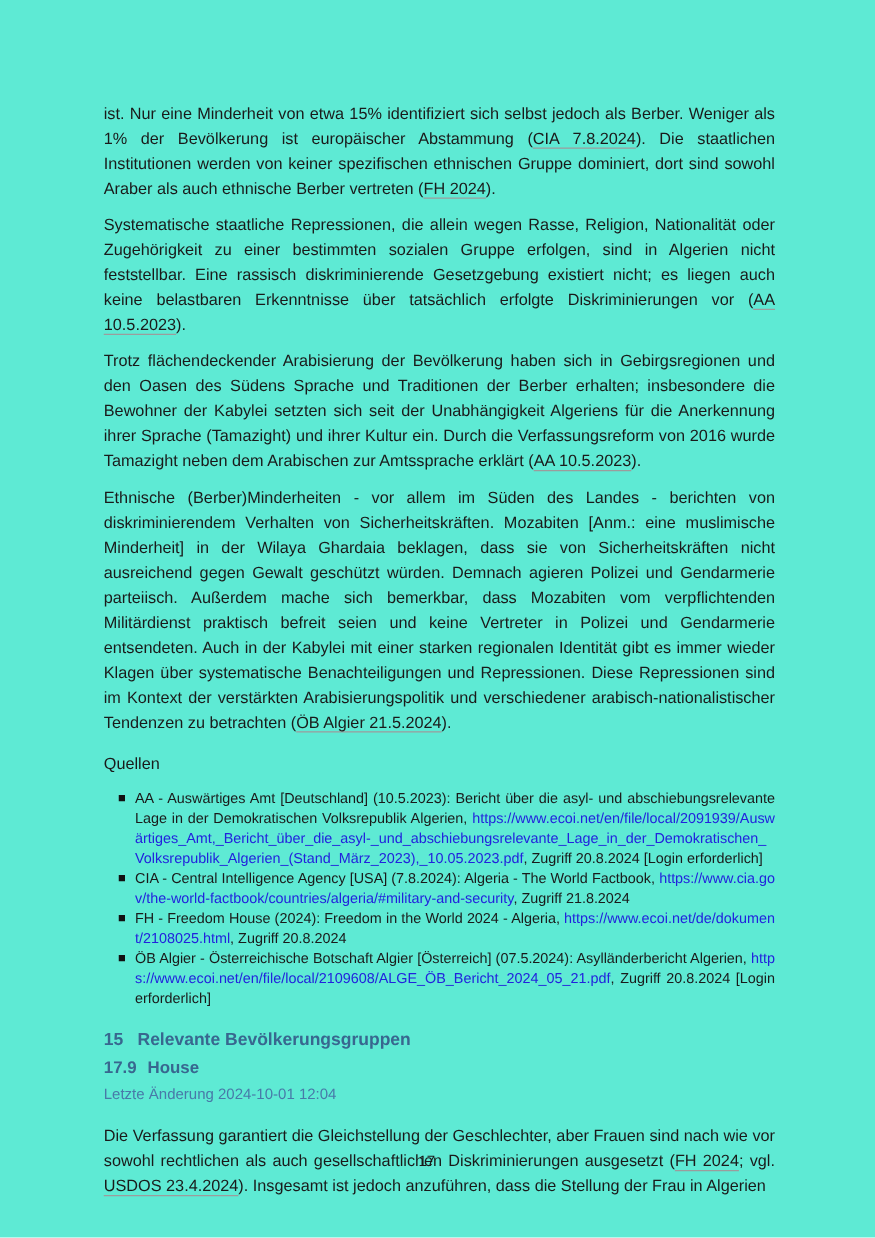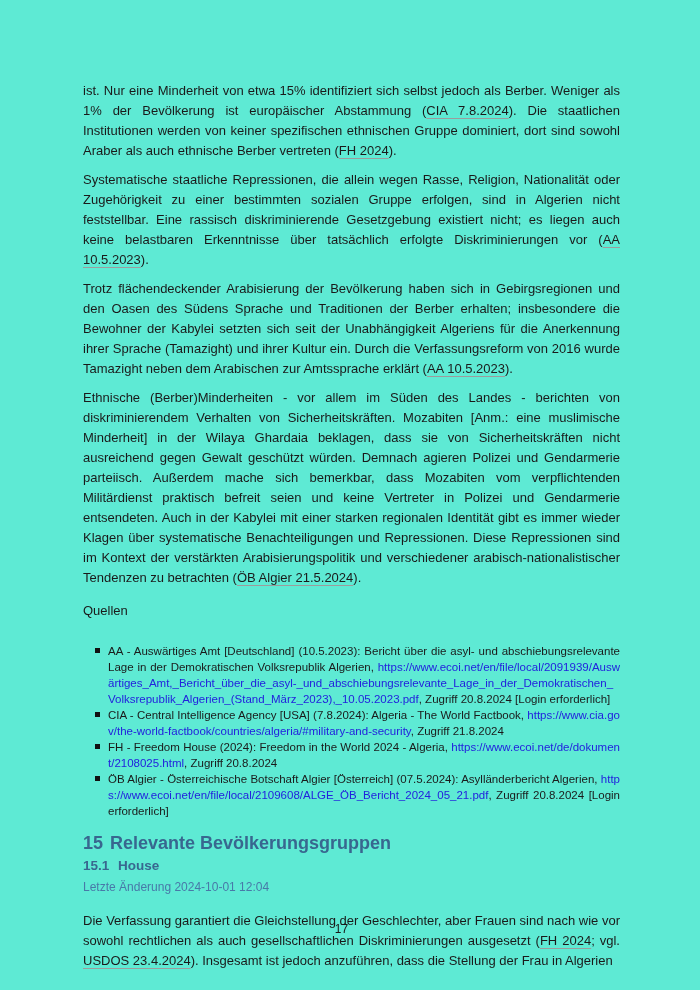--- a/index.html
+++ b/index.html
@@ -25,21 +25,21 @@
     text-align: justify;
   }
   .cite {
     text-decoration: underline;
     text-decoration-color: #9c9c9c;
     text-decoration-thickness: 1px;
     text-underline-offset: 3px;
     cursor: pointer;
   }
   .quellen {
-    margin: 13px 0 22px 0;
+    margin: 13px 0 10px 0;
     font-size: 13px;
     line-height: 20px;
   }
   ul.sources {
     list-style: none;
     margin: 0 0 14px 0;
     padding: 0 0 0 12px;
     font-size: 11.5px;
     line-height: 16px;
     text-align: justify;
@@ -58,21 +58,21 @@
     background: #111111;
   }
   .url {
     color: #2222dd;
     overflow-wrap: anywhere;
     word-break: break-all;
     cursor: pointer;
   }
   h2.sec {
     margin: 14px 0 0 0;
-    font-size: 18px;
+    font-size: 14px;
     line-height: 20px;
     font-weight: bold;
     color: #38678f;
   }
   h2.sec .num { display: inline-block; min-width: 27px; }
   h3.subsec {
     margin: 3px 0 0 0;
     font-size: 13.5px;
     line-height: 20px;
     font-weight: bold;
@@ -113,21 +113,21 @@
 
     <ul id="sources" class="sources">
         <li><span class="bullet"></span><span>AA - Auswärtiges Amt [Deutschland] (10.5.2023): Bericht über die asyl- und abschiebungsrelevante Lage in der Demokratischen Volksrepublik Algerien, </span><span class="url">https://www.ecoi.net/en/file/local/2091939/Auswärtiges_Amt,_Bericht_über_die_asyl-_und_abschiebungsrelevante_Lage_in_der_Demokratischen_Volksrepublik_Algerien_(Stand_März_2023),_10.05.2023.pdf</span><span>, Zugriff 20.8.2024 [Login erforderlich]</span></li>
         <li><span class="bullet"></span><span>CIA - Central Intelligence Agency [USA] (7.8.2024): Algeria - The World Factbook, </span><span class="url">https://www.cia.gov/the-world-factbook/countries/algeria/#military-and-security</span><span>, Zugriff 21.8.2024</span></li>
         <li><span class="bullet"></span><span>FH - Freedom House (2024): Freedom in the World 2024 - Algeria, </span><span class="url">https://www.ecoi.net/de/dokument/2108025.html</span><span>, Zugriff 20.8.2024</span></li>
         <li><span class="bullet"></span><span>ÖB Algier - Österreichische Botschaft Algier [Österreich] (07.5.2024): Asylländerbericht Algerien, </span><span class="url">https://www.ecoi.net/en/file/local/2109608/ALGE_ÖB_Bericht_2024_05_21.pdf</span><span>, Zugriff 20.8.2024 [Login erforderlich]</span></li>
       </ul>
 
     <h2 class="sec"><span class="num">15</span><span>Relevante Bevölkerungsgruppen</span></h2>
 
-    <h3 class="subsec"><span class="num">15.1</span><span>House</span></h3>
+    <h3 class="subsec"><span class="num">17.9</span><span>House</span></h3>
 
     <p class="last-change">Letzte Änderung 2024-10-01 12:04</p>
 
     <div id="closing">
         <p class="body-para closing"><span>Die Verfassung garantiert die Gleichstellung der Geschlechter, aber Frauen sind nach wie vor sowohl rechtlichen als auch gesellschaftlichen Diskriminierungen ausgesetzt (</span><span class="cite">FH 2024</span><span>; vgl. </span><span class="cite">USDOS 23.4.2024</span><span>). Insgesamt ist jedoch anzuführen, dass die Stellung der Frau in Algerien</span></p>
       </div>
 
   </div>
 
   <div class="page-number">17</div>

